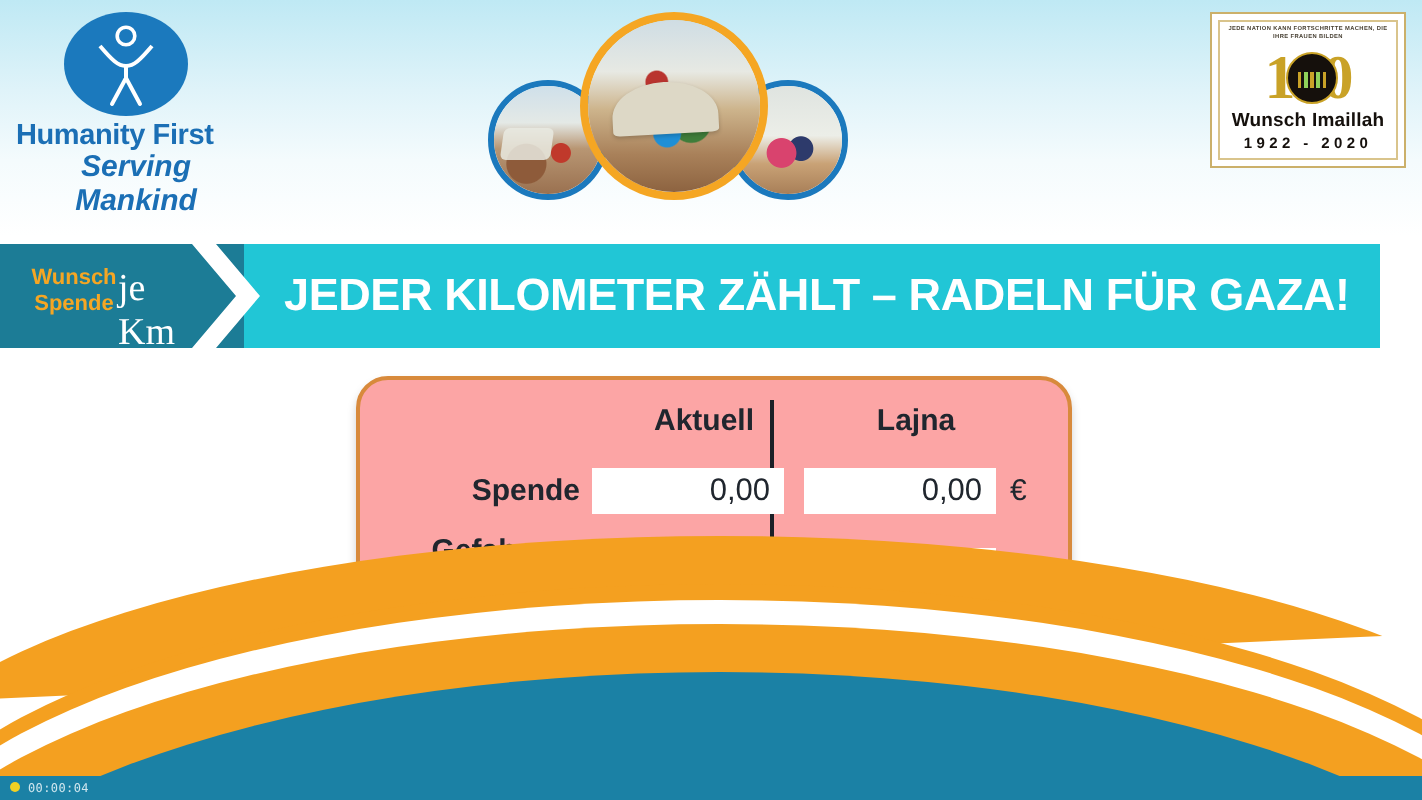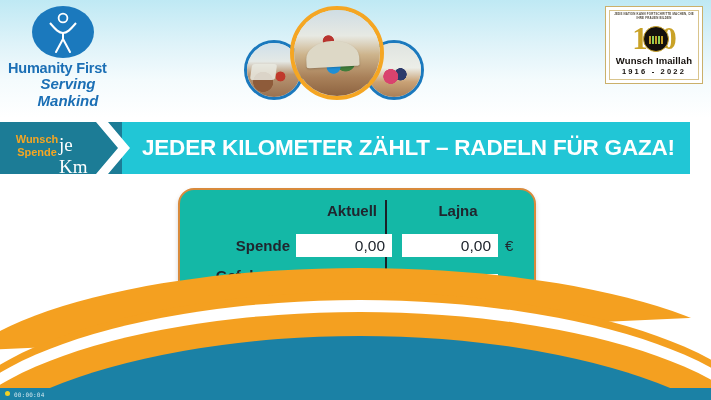--- a/index.html
+++ b/index.html
@@ -83,21 +83,21 @@
      clip-path:polygon(0 0, 12px 0, 34px 26px, 12px 52px, 0 52px, 22px 26px);}
   .bn-wunsch{position:absolute;left:8px;top:11px;width:58px;text-align:center;
      color:#f5a623;font-size:11px;font-weight:700;line-height:12.5px;}
   .bn-jekm{position:absolute;left:59px;top:12px;width:46px;
      color:#ffffff;font-size:19px;font-family:"Liberation Serif",serif;}
   .bn-title{position:absolute;left:142px;top:13px;color:#ffffff;font-size:22.5px;
      font-weight:700;letter-spacing:-0.2px;white-space:nowrap;}
 
   
   .panel{position:absolute;left:178px;top:188px;width:354px;height:141px;
-     background:#14b8a6;border:2px solid #d88a3c;border-radius:16px;
+     background:#fca5a5;border:2px solid #d88a3c;border-radius:16px;
      box-shadow:0 3px 5px rgba(0,0,0,.18);}
   .panel-grid{position:absolute;inset:0;}
   .col-head{position:absolute;top:12px;color:#20262e;font-size:15px;font-weight:700;}
   .col-head.aktuell{left:122px;width:100px;text-align:center;}
   .col-head.gesamt{left:228px;width:100px;text-align:center;}
   .vdiv{position:absolute;left:205px;top:10px;width:2px;height:120px;background:#1b2027;}
 
   .row-label{position:absolute;left:10px;width:100px;text-align:right;
      color:#20262e;font-size:15px;font-weight:700;line-height:17px;}
   .row-label.r1{top:47px;}
@@ -166,21 +166,21 @@
         </div>
     </div>
   </div>
 
   <div class="lajna">
     <div class="lajna-in"></div>
     <div class="lajna-top">JEDE NATION KANN FORTSCHRITTE MACHEN, DIE IHRE FRAUEN BILDEN</div>
     <div class="lajna-100">100</div>
     <div class="lajna-dot"></div>
     <div class="lajna-name">Wunsch Imaillah</div>
-    <div class="lajna-years">1916  -  2022</div>
+    <div class="lajna-years">1922  -  2020</div>
   </div>
 
   <div class="banner">
     <div class="bn-cyan"></div>
     <div class="bn-dark"></div>
     <div class="bn-chev"></div>
     <div class="bn-wunsch">
       <span>Wunsch</span><br>
       <span>Spende</span>
     </div>

